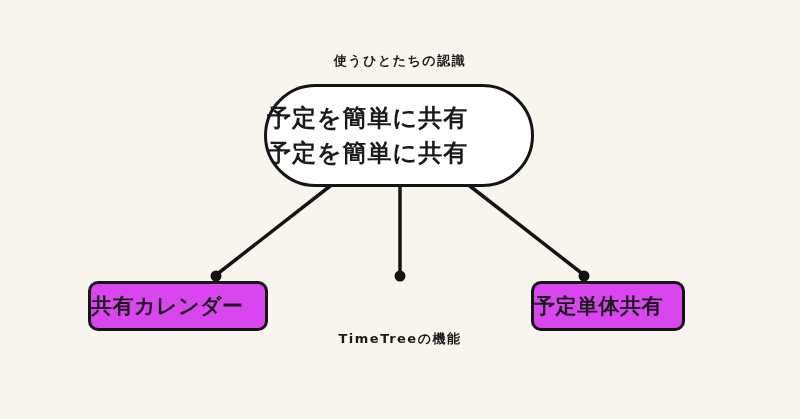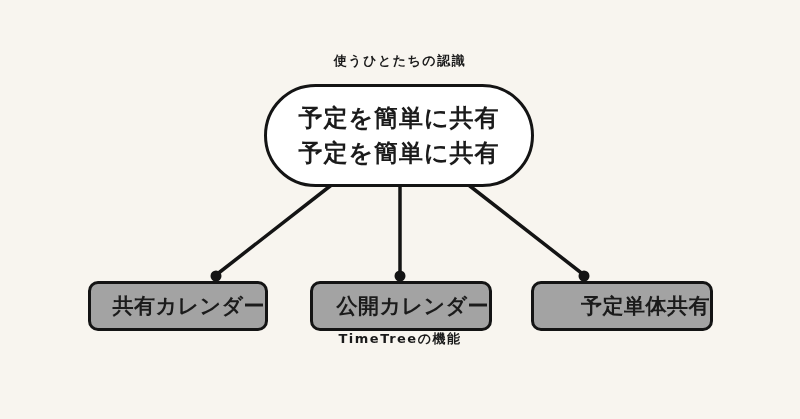--- a/index.html
+++ b/index.html
@@ -34,21 +34,21 @@
     left: 264px;
     top: 84px;
     width: 270px;
     height: 103px;
     box-sizing: border-box;
     background: #ffffff;
     border: 3.5px solid #141414;
     border-radius: 52px;
     display: flex;
     flex-direction: column;
-    align-items: center;
+    align-items: flex-start;
     justify-content: center;
     z-index: 2;
   }
   .bubble .bubble-line {
     font-size: 24px;
     font-weight: 700;
     letter-spacing: 1px;
     line-height: 35px;
     white-space: nowrap;
   }
@@ -59,37 +59,37 @@
     top: 0;
     z-index: 1;
     pointer-events: none;
   }
 
   .feature-box {
     position: absolute;
     top: 281px;
     height: 50px;
     box-sizing: border-box;
-    background: #a3a3a3;
+    background: #d946ef;
     border: 3px solid #141414;
     border-radius: 10px;
     display: flex;
     align-items: center;
-    justify-content: flex-end;
+    justify-content: flex-start;
     z-index: 2;
   }
   .feature-box .box-label {
     font-size: 21px;
     font-weight: 700;
     letter-spacing: 0.5px;
     white-space: nowrap;
   }
   .feature-box.b1 { left: 88px;  width: 180px; }
   .feature-box.b2 { left: 310px; width: 182px; }
-  .feature-box.b3 { left: 531px; width: 182px; }
+  .feature-box.b3 { left: 531px; width: 154px; }
 </style>
 </head>
 <body>
 
 <div class="canvas">
 
   <div class="section-label top">使うひとたちの認識</div>
 
   <div class="bubble">
     <div class="bubble-line">予定を簡単に共有</div>
@@ -102,23 +102,20 @@
     <line x1="466" y1="183" x2="584" y2="275" stroke="#141414" stroke-width="3.5" stroke-linecap="round"></line>
     <circle cx="216" cy="276" r="5.5" fill="#141414"></circle>
     <circle cx="400" cy="276" r="5.5" fill="#141414"></circle>
     <circle cx="584" cy="276" r="5.5" fill="#141414"></circle>
   </svg>
 
   <div class="feature-box b1">
     <span class="box-label">共有カレンダー</span>
   </div>
 
-  <div class="feature-box b2">
-    <span class="box-label">公開カレンダー</span>
-  </div>
 
   <div class="feature-box b3">
     <span class="box-label">予定単体共有</span>
   </div>
 
   <div class="section-label bottom">TimeTreeの機能</div>
 
 </div>
 
 </body></html>

